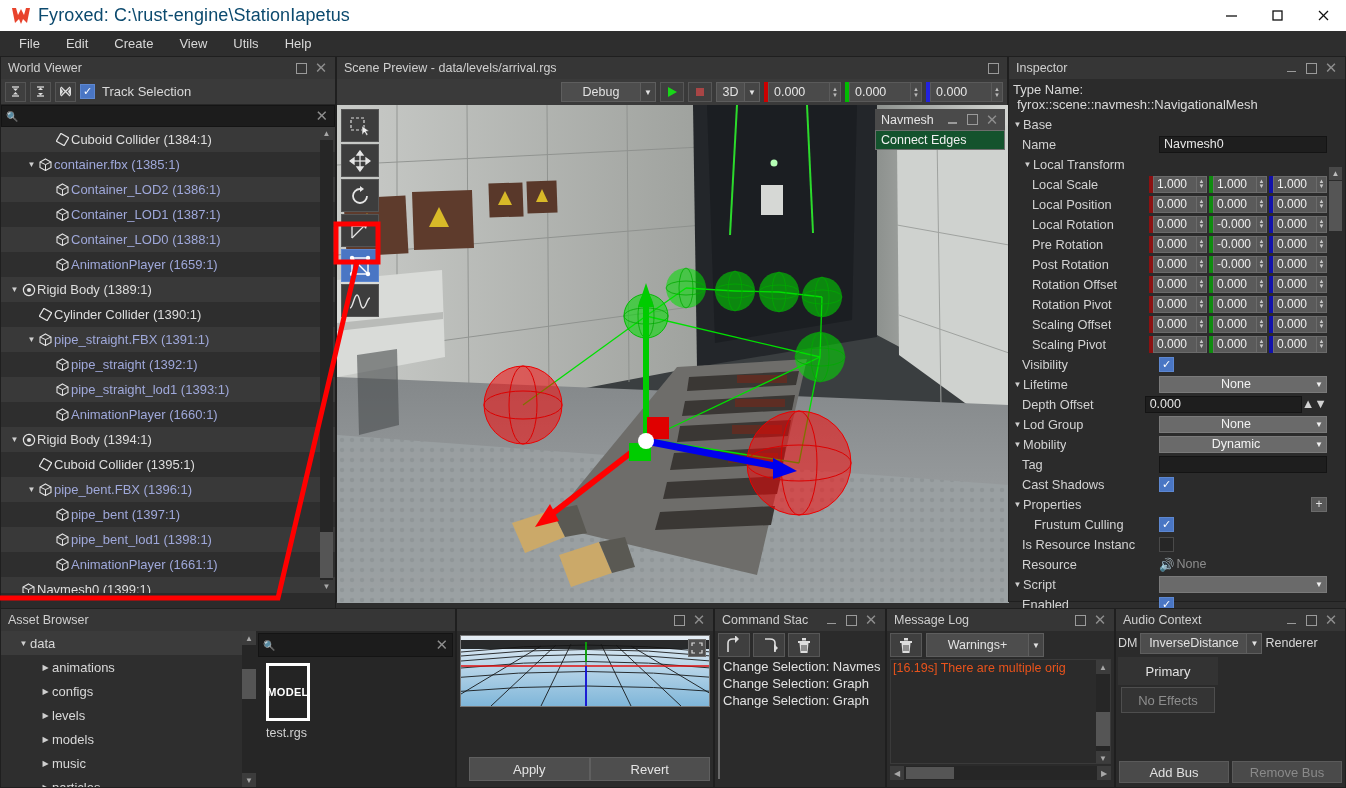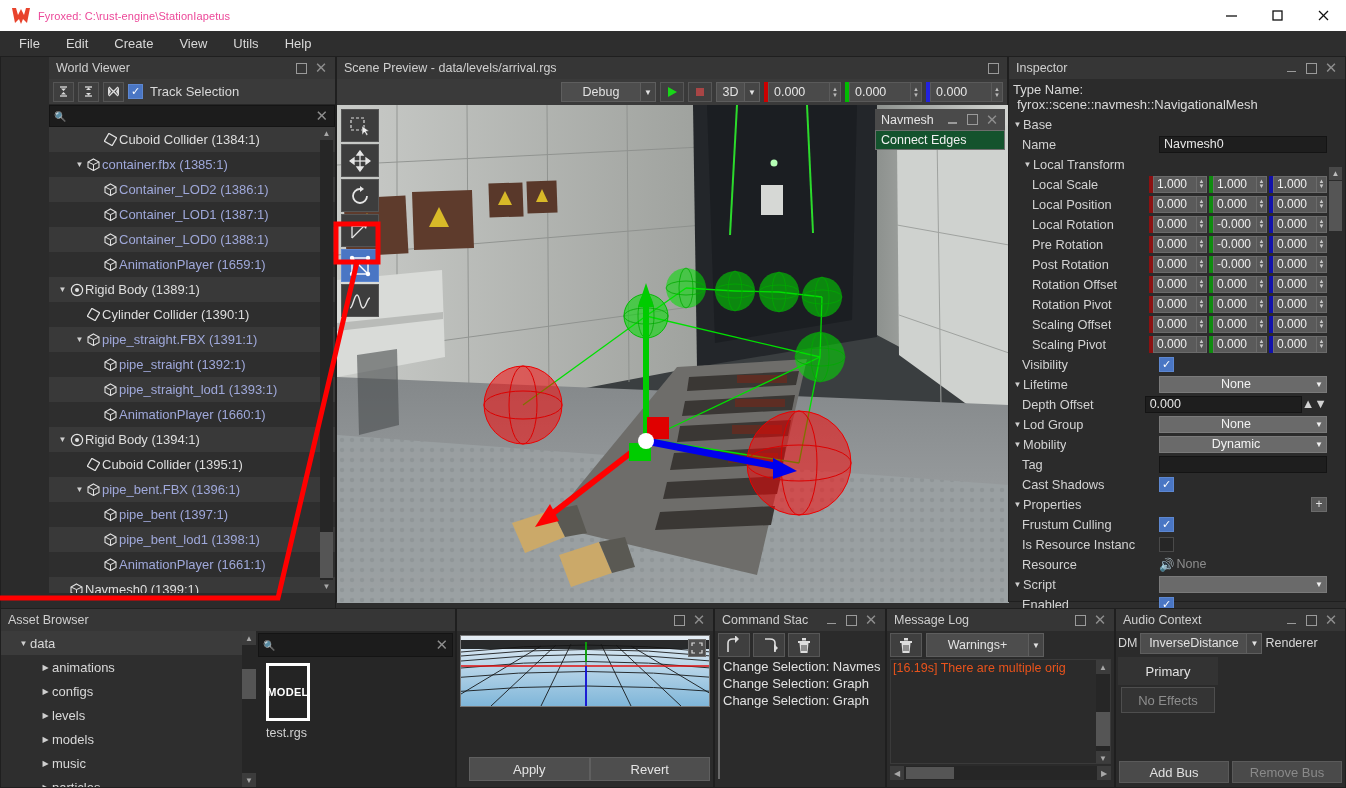--- a/index.html
+++ b/index.html
@@ -13,21 +13,21 @@
   }
   .app { position:relative; width:1346px; height:788px; background:#2e2e2e; }
 
   
   .titlebar {
     position:absolute; left:0; top:0; width:1346px; height:31px;
     background:#ffffff; color:#000; display:flex; align-items:center;
   }
   .titlebar .logo { width:26px; height:22px; margin-left:8px; margin-right:4px;
     display:flex; align-items:center; justify-content:center; }
-  .titlebar .title { font-size:11px; color:#ec4899; letter-spacing:0.1px; }
+  .titlebar .title { font-size:18px; color:#0c4a6e; letter-spacing:0.1px; }
   .titlebar .wbtns { margin-left:auto; display:flex; height:31px; }
   .titlebar .wbtn { width:46px; height:31px; display:flex; align-items:center;
      justify-content:center; color:#111; font-size:14px; }
 
   
   .menubar { position:absolute; left:0; top:31px; width:1346px; height:24px;
     background:#2e2e2e; display:flex; align-items:center; padding-left:6px; }
   .menubar .mi { padding:2px 13px; font-size:13px; color:#d9d9d9; }
 
   
@@ -35,21 +35,21 @@
   .phead { height:22px; background:#363636; display:flex; align-items:center;
      padding-left:7px; font-size:12.5px; color:#cfcfcf; white-space:nowrap; overflow:hidden;}
   .phead .ctrls { margin-left:auto; display:flex; align-items:center; gap:0px; padding-right:4px;}
   .pbtn { width:20px; height:18px; display:flex; align-items:center; justify-content:center;
      color:#9a9a9a; font-size:12px; }
   .pbtn.sq::before { content:""; width:9px; height:9px; border:1.4px solid #9a9a9a; }
   .pbtn.min::before { content:""; width:9px; height:1.6px; background:#9a9a9a; margin-top:7px;}
   .pbtn.x { font-size:15px; color:#8e8e8e; font-family:"Liberation Sans",sans-serif; }
 
   
-  #worldviewer { left:0; top:56px; width:336px; height:660px;padding-left:48px; }
+  #worldviewer { left:0; top:56px; width:336px; height:660px; }
   .wv-toolbar { height:26px; background:#3a3a3a; display:flex; align-items:center;
       padding:0 4px; gap:4px; border-bottom:1px solid #262626;}
   .tbtn { width:21px; height:20px; background:#3f3f3f; border:1px solid #555;
       display:flex; align-items:center; justify-content:center; }
   .chk { width:15px; height:15px; background:#4a76c4; border:1px solid #5d87d0;
       display:flex; align-items:center; justify-content:center; color:#fff; font-size:11px;
       line-height:1;}
   .chk.off { background:#262626; border:1px solid #4a4a4a; color:transparent; }
   .wv-track { font-size:13px; color:#d9d9d9; margin-left:3px; }
   .searchbar { height:22px; background:#1c1c1c; border:1px solid #141414;
@@ -1107,21 +1107,21 @@
             <div class="chk">✓</div>
           </div>
         </div>
         <div class="irow grp" style="padding-left: 3px; padding-right: 18px;">
           <span class="tri">▼</span>
           <span class="ilbl">Properties</span>
           <div class="ifield">
             <div style="width:16px;height:15px;background:#585858;border:1px solid #6b6b6b;display:flex;align-items:center;justify-content:center;color:#e5e5e5;font-size:12px">+</div>
           </div>
         </div>
-        <div class="irow" style="padding-left: 13px; padding-right: 18px;">
+        <div class="irow" style="padding-left: 25px; padding-right: 18px;">
           <span class="ilbl">Frustum Culling</span>
           <div class="ifield" style="width:168px">
             <div class="chk">✓</div>
           </div>
         </div>
         <div class="irow" style="padding-left: 13px; padding-right: 18px;">
           <span class="ilbl">Is Resource Instanc</span>
           <div class="ifield" style="width:168px">
             <div class="chk off" style="width:15px;height:15px"></div>
           </div>

